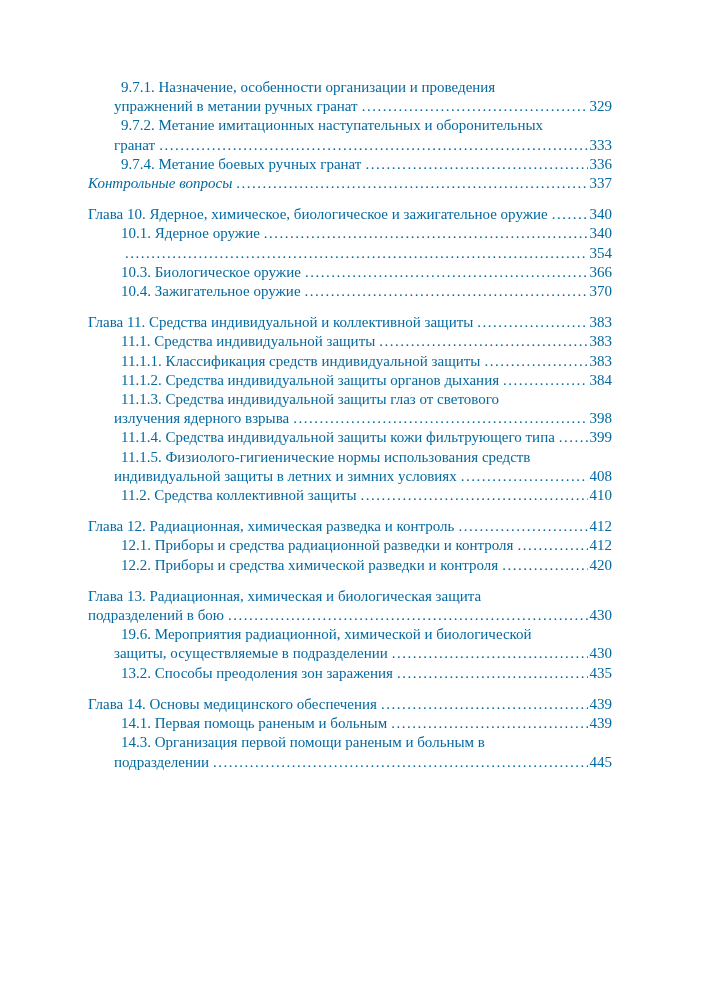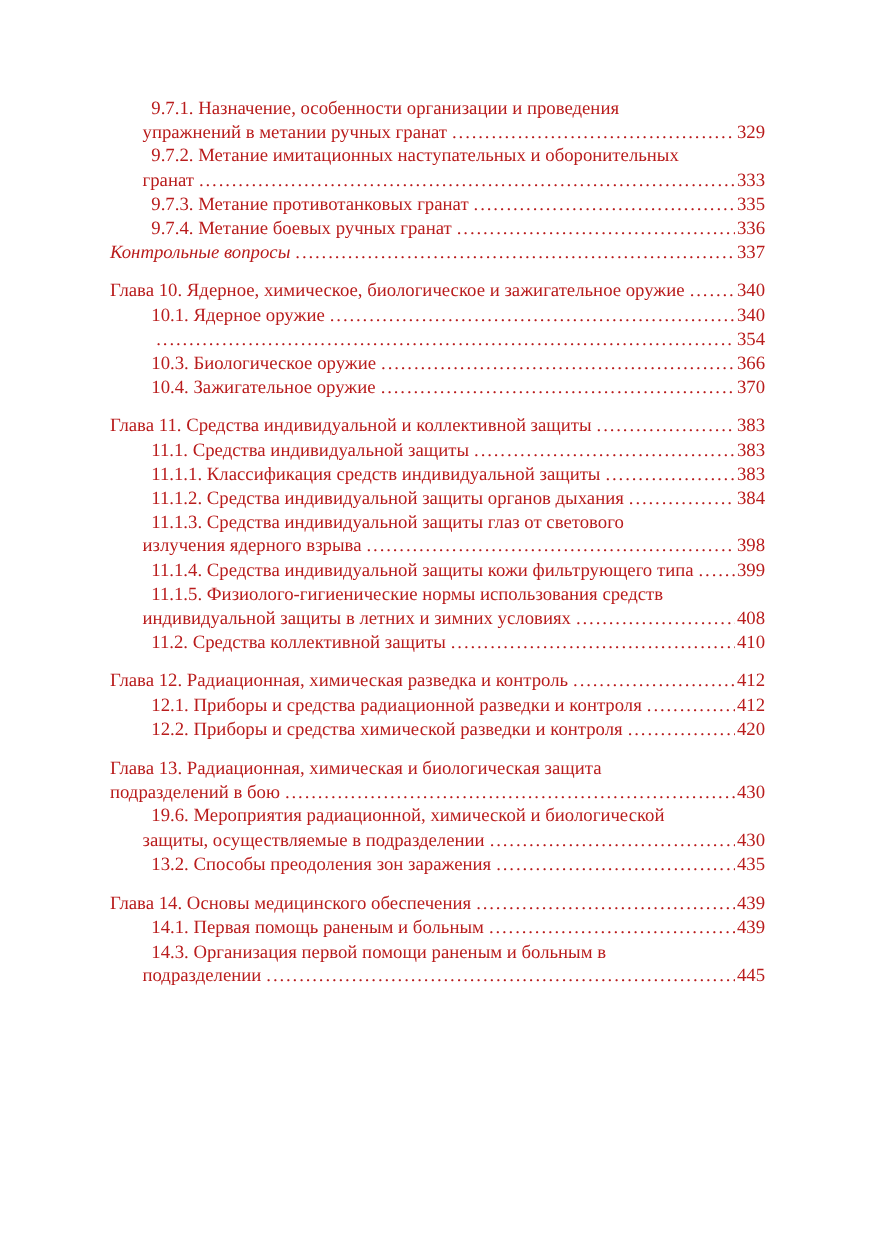--- a/index.html
+++ b/index.html
@@ -40,44 +40,37 @@
     letter-spacing: 1.5px;
   }
   .pg { flex: 0 0 auto; min-width: 24px; text-align: right; }
 
   .bold .t { font-weight: 700; }
   .italic .t { font-style: italic; }
 </style>
 </head>
 <body style="background: rgb(255, 255, 255);">
 
-<div class="page" style="color: #b91c1c;">
+<div class="page" style="color: #0369a1;">
   <div id="toc-root">
       <div class="toc-section">
         <div class="entry sub normal">
           <div class="line pre first">9.7.1. Назначение, особенности организации и проведения</div>
           <div class="line row">
             <span class="t">упражнений в метании ручных гранат</span>
             <span class="dots"></span>
             <span class="pg">329</span>
           </div>
         </div>
         <div class="entry sub normal">
           <div class="line pre first">9.7.2. Метание имитационных наступательных и оборонительных</div>
           <div class="line row">
             <span class="t">гранат</span>
             <span class="dots"></span>
             <span class="pg">333</span>
-          </div>
-        </div>
-        <div class="entry sub normal">
-          <div class="line row first">
-            <span class="t">9.7.3. Метание противотанковых гранат</span>
-            <span class="dots"></span>
-            <span class="pg">335</span>
           </div>
         </div>
         <div class="entry sub normal">
           <div class="line row first">
             <span class="t">9.7.4. Метание боевых ручных гранат</span>
             <span class="dots"></span>
             <span class="pg">336</span>
           </div>
         </div>
         <div class="entry main italic">

